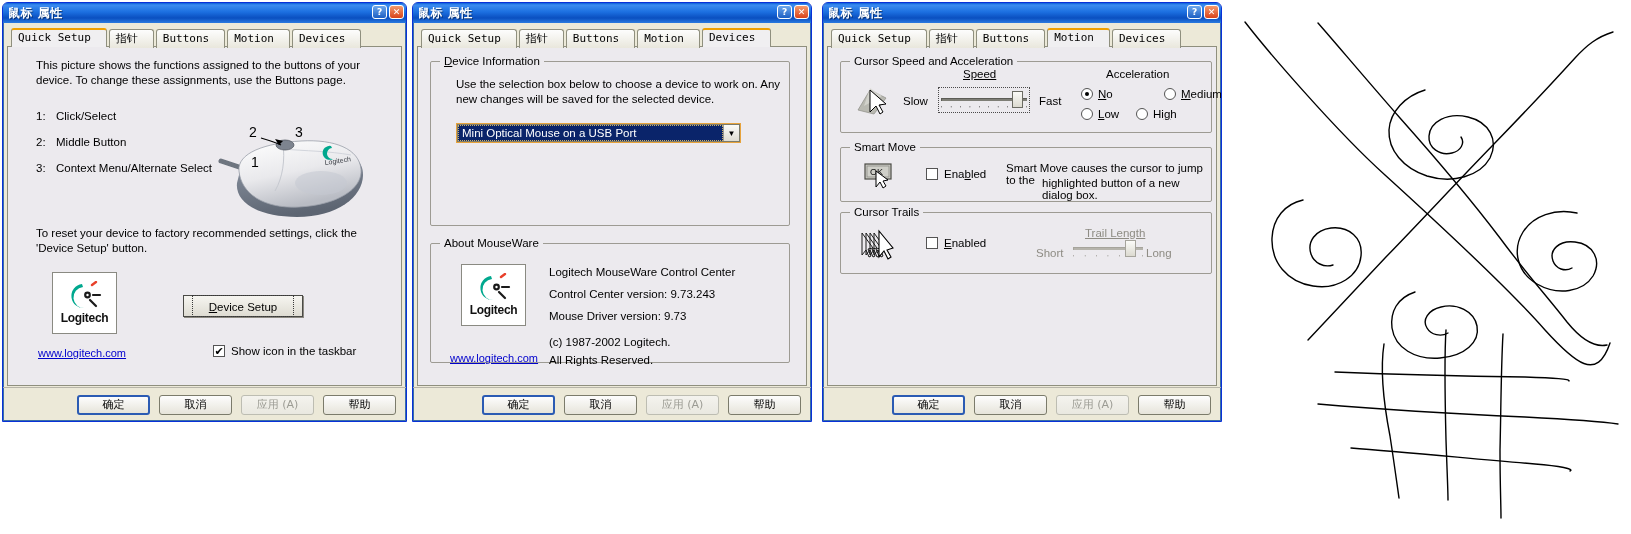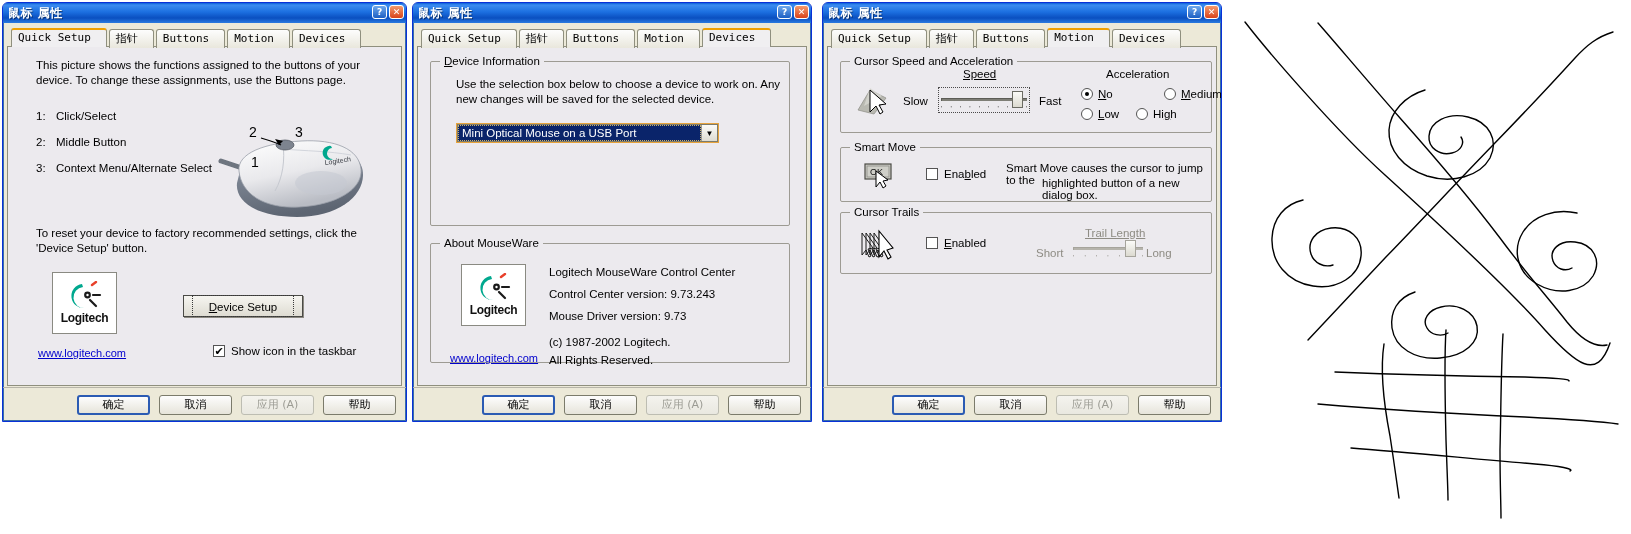--- a/index.html
+++ b/index.html
@@ -335,21 +335,21 @@
         <div class="tab">Buttons</div>
         <div class="tab">Motion</div>
         <div class="tab active">Devices</div>
       </div>
       <div class="tabpanel">
 
         <div class="grp" style="left:12px;top:14px;width:360px;height:165px;">
           <span class="grp-title"><u>D</u>evice Information</span>
           <div class="txt" style="position:absolute;left:25px;top:16px;">Use the selection box below to choose a device to work on. Any</div>
           <div class="txt" style="position:absolute;left:25px;top:31px;">new changes will be saved for the selected device.</div>
-          <div class="combo" style="position:absolute;left:26px;top:62px;width:261px;">
+          <div class="combo" style="position:absolute;left:26px;top:62px;width:283px;">
             <div class="sel">Mini Optical Mouse on a USB Port</div>
             <div class="arrow">▼</div>
           </div>
         </div>
 
         <div class="grp" style="left:12px;top:196px;width:360px;height:120px;">
           <span class="grp-title">About MouseWare</span>
 
           <div class="logobox" style="position:absolute;left:30px;top:20px;width:65px;height:62px;">
             <svg width="46" height="30" viewBox="0 0 46 30">

